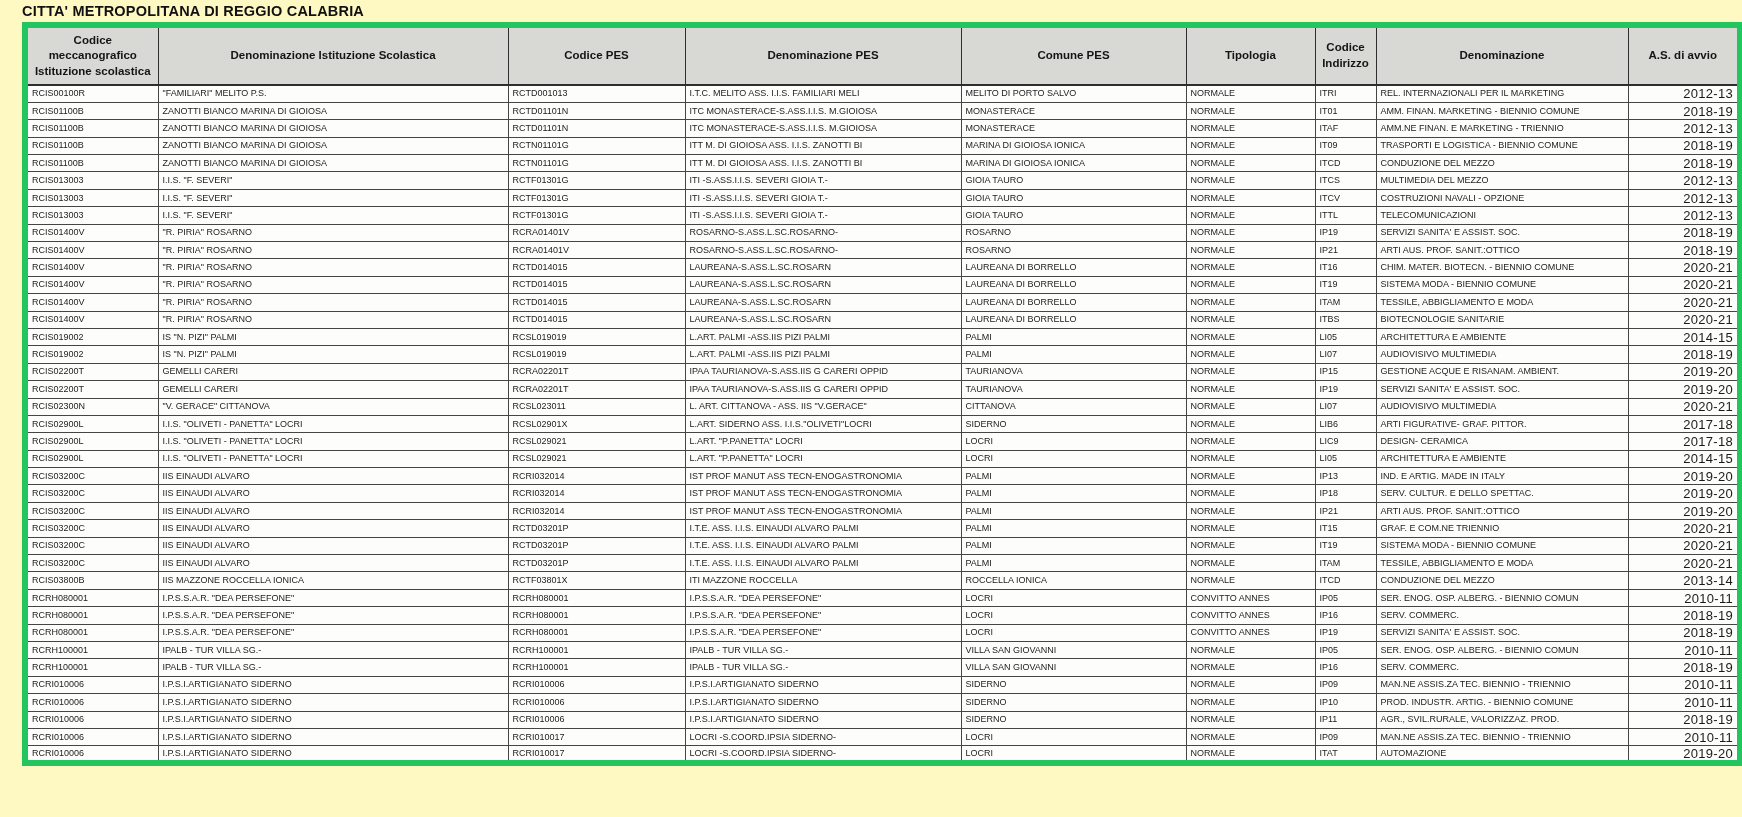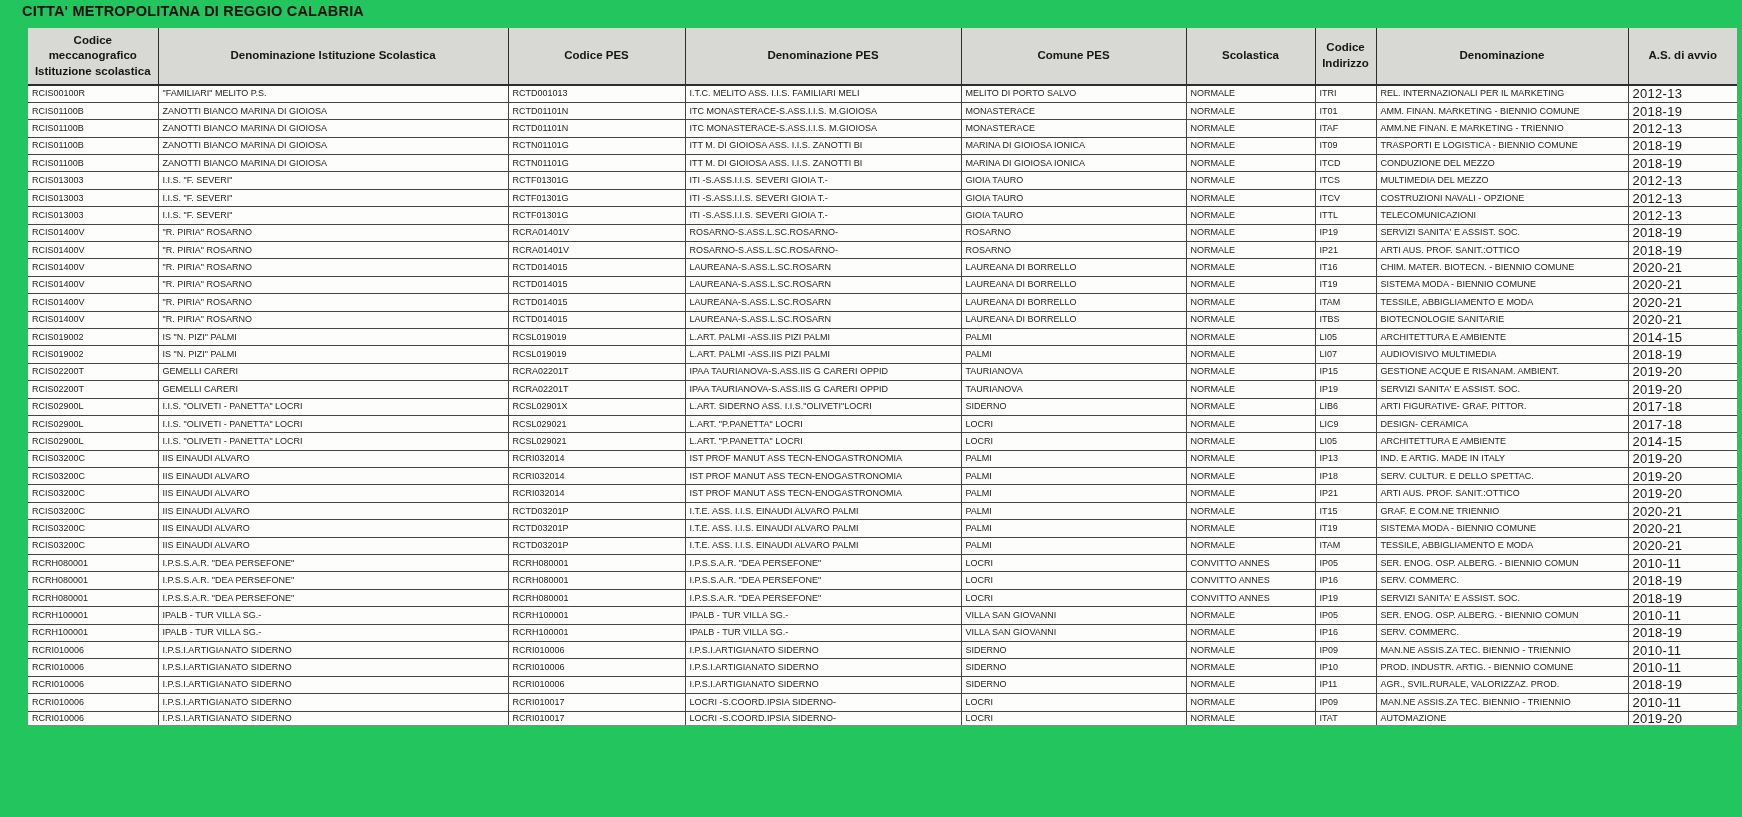--- a/index.html
+++ b/index.html
@@ -1,32 +1,32 @@
 <!DOCTYPE html>
 <html><head>
 <meta charset="utf-8">
 <style>
   html,body{margin:0;padding:0;}
   body{width:1742px;height:817px;background:#f2f1ef;}
   .page{position:relative;width:1742px;height:817px;overflow:hidden;
-        background:#22c55e;font-family:"Liberation Sans",sans-serif;color:#1d1d1d;}
+        background:#fef9c3;font-family:"Liberation Sans",sans-serif;color:#1d1d1d;}
   .title{position:absolute;top:3px;left:22px;font-size:14.5px;font-weight:bold;
          letter-spacing:0.2px;color:#111;}
   table.schools{position:absolute;top:22px;left:22px;width:1715px;
         border-collapse:collapse;table-layout:fixed;
         border:6px solid #22c55e;}
   thead tr{height:60px;}
   th{background:#d8d8d5;border:1px solid #2e2e2e;border-bottom:2px solid #2e2e2e;
      font-size:11.5px;font-weight:bold;text-align:center;vertical-align:middle;
      padding:2px 4px;white-space:pre-line;line-height:1.35;color:#151515;}
   tbody tr{height:17.4px;}
   td{border:1px solid #454545;font-size:9px;line-height:1;padding:0 4px;
      vertical-align:middle;text-align:left;white-space:nowrap;overflow:hidden;
      color:#222;background:#fdfdfc;}
-  td.year{font-size:13px;text-align:left;letter-spacing:0.3px;color:#1a1a1a;}
+  td.year{font-size:13px;text-align:right;letter-spacing:0.3px;color:#1a1a1a;}
 </style>
 </head>
 <body>
 
 <div class="page">
   <div class="title">CITTA' METROPOLITANA DI REGGIO CALABRIA</div>
 
   <table class="schools">
     <colgroup>
         <col style="width: 133px;">
@@ -40,21 +40,21 @@
         <col style="width: 112px;">
       </colgroup>
     <thead>
       <tr>
         <th>Codice meccanografico
 Istituzione scolastica</th>
         <th>Denominazione Istituzione Scolastica</th>
         <th>Codice PES</th>
         <th>Denominazione PES</th>
         <th>Comune PES</th>
-        <th>Scolastica</th>
+        <th>Tipologia</th>
         <th>Codice
 Indirizzo</th>
         <th>Denominazione</th>
         <th>A.S. di avvio</th>
       </tr>
     </thead>
     <tbody>
         <tr>
           <td>RCIS00100R</td>
           <td>"FAMILIARI" MELITO P.S.</td>
@@ -247,20 +247,31 @@
           <td>GEMELLI CARERI</td>
           <td>RCRA02201T</td>
           <td>IPAA TAURIANOVA-S.ASS.IIS G CARERI OPPID</td>
           <td>TAURIANOVA</td>
           <td>NORMALE</td>
           <td>IP19</td>
           <td>SERVIZI SANITA' E ASSIST. SOC.</td>
           <td class="year">2019-20</td>
         </tr>
         <tr>
+          <td>RCIS02300N</td>
+          <td>"V. GERACE" CITTANOVA</td>
+          <td>RCSL023011</td>
+          <td>L. ART. CITTANOVA - ASS. IIS "V.GERACE"</td>
+          <td>CITTANOVA</td>
+          <td>NORMALE</td>
+          <td>LI07</td>
+          <td>AUDIOVISIVO MULTIMEDIA</td>
+          <td class="year">2020-21</td>
+        </tr>
+        <tr>
           <td>RCIS02900L</td>
           <td>I.I.S. "OLIVETI - PANETTA" LOCRI</td>
           <td>RCSL02901X</td>
           <td>L.ART. SIDERNO ASS. I.I.S."OLIVETI"LOCRI</td>
           <td>SIDERNO</td>
           <td>NORMALE</td>
           <td>LIB6</td>
           <td>ARTI FIGURATIVE- GRAF. PITTOR.</td>
           <td class="year">2017-18</td>
         </tr>
@@ -346,20 +357,31 @@
           <td>IIS EINAUDI ALVARO</td>
           <td>RCTD03201P</td>
           <td>I.T.E. ASS. I.I.S. EINAUDI ALVARO PALMI</td>
           <td>PALMI</td>
           <td>NORMALE</td>
           <td>ITAM</td>
           <td>TESSILE, ABBIGLIAMENTO E MODA</td>
           <td class="year">2020-21</td>
         </tr>
         <tr>
+          <td>RCIS03800B</td>
+          <td>IIS MAZZONE ROCCELLA IONICA</td>
+          <td>RCTF03801X</td>
+          <td>ITI MAZZONE ROCCELLA</td>
+          <td>ROCCELLA IONICA</td>
+          <td>NORMALE</td>
+          <td>ITCD</td>
+          <td>CONDUZIONE DEL MEZZO</td>
+          <td class="year">2013-14</td>
+        </tr>
+        <tr>
           <td>RCRH080001</td>
           <td>I.P.S.S.A.R. "DEA PERSEFONE"</td>
           <td>RCRH080001</td>
           <td>I.P.S.S.A.R. "DEA PERSEFONE"</td>
           <td>LOCRI</td>
           <td>CONVITTO ANNES</td>
           <td>IP05</td>
           <td>SER. ENOG. OSP. ALBERG. - BIENNIO COMUN</td>
           <td class="year">2010-11</td>
         </tr>

